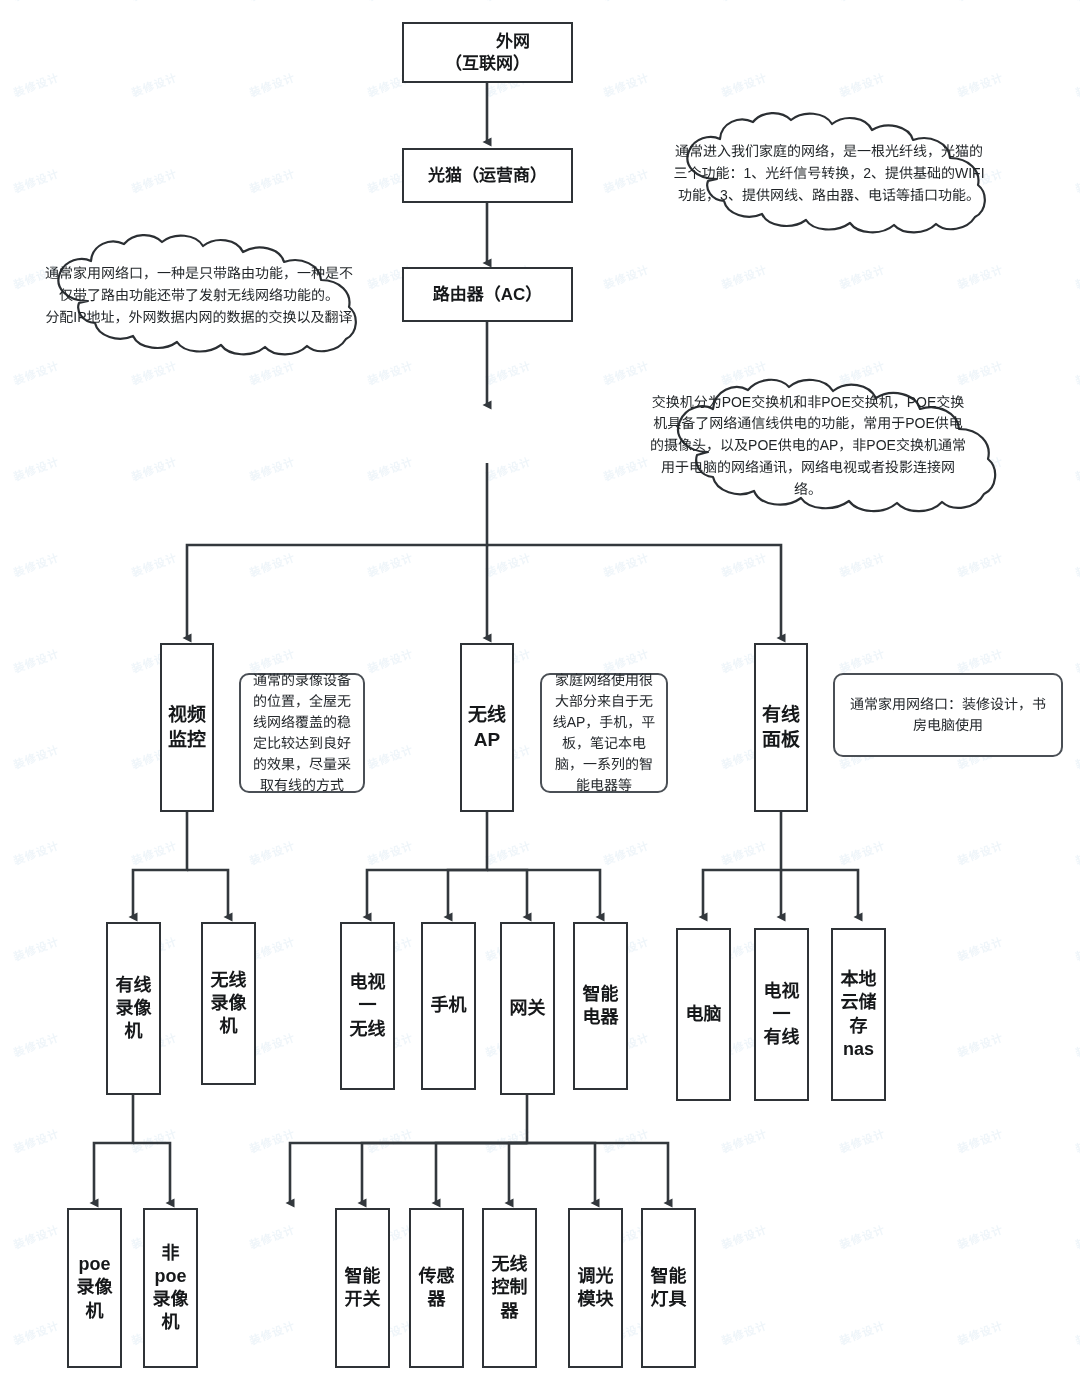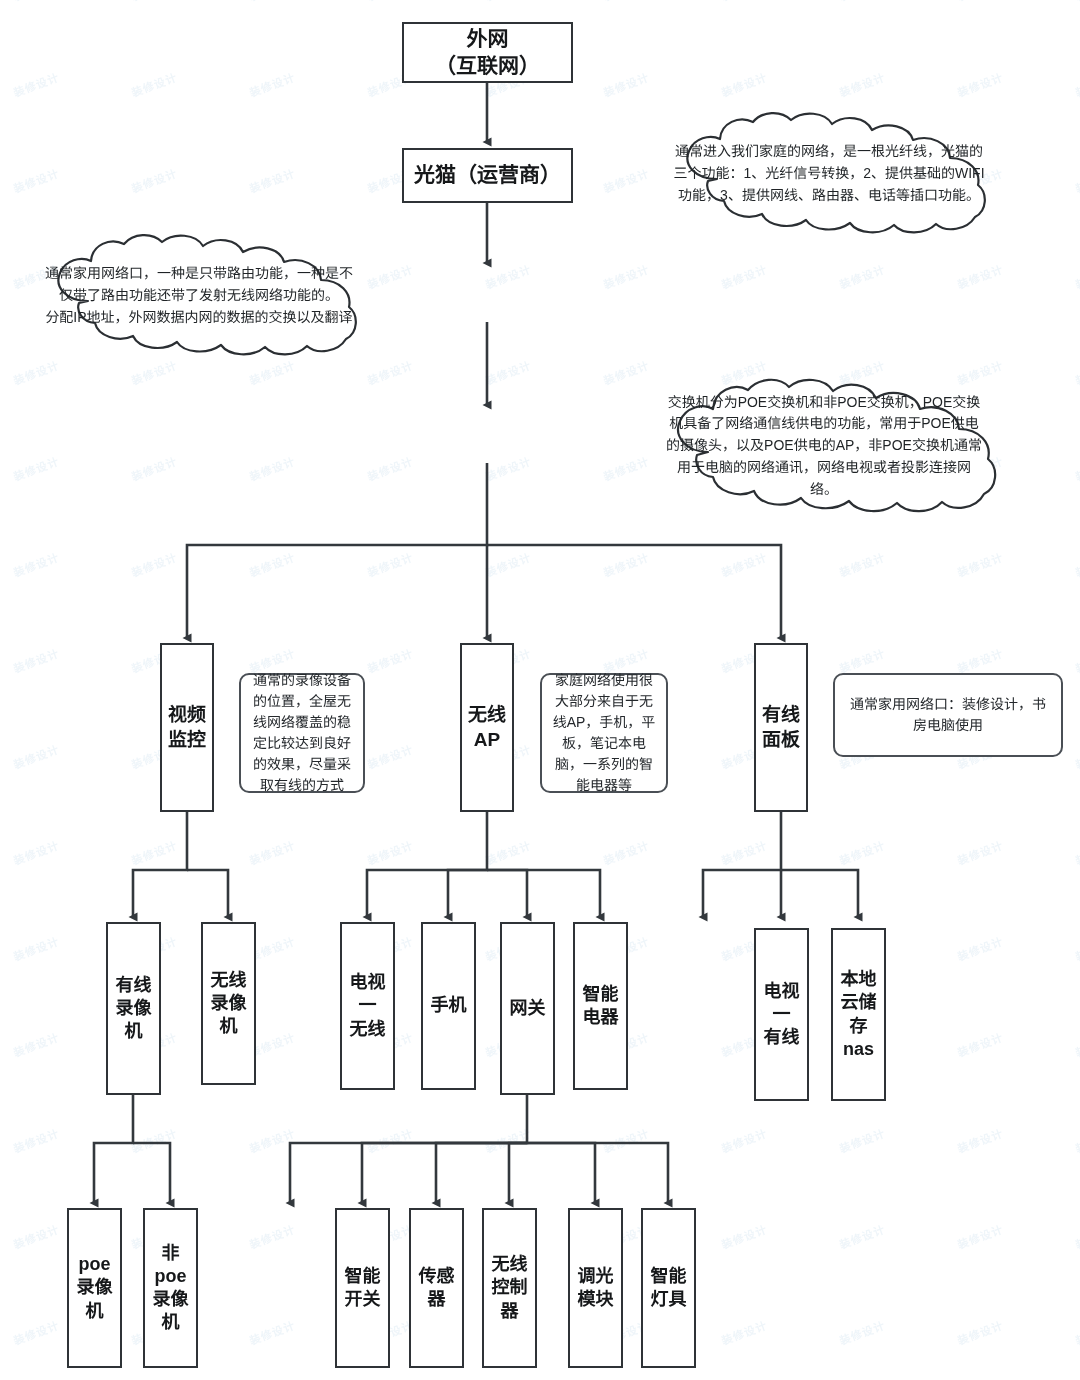--- a/index.html
+++ b/index.html
@@ -20,21 +20,21 @@
       transform:rotate(-20deg);white-space:nowrap;font-weight:600;letter-spacing:1px;}
 
   
   #wires{position:absolute;left:0;top:0;width:1080px;height:1380px;z-index:1;}
 
   
   .node{position:absolute;z-index:3;box-sizing:border-box;
     background:#fff;border:2.5px solid #2f3337;
     display:flex;align-items:center;justify-content:center;text-align:center;
     font-weight:700;color:#16181a;line-height:1.28;}
-  .node.wide{font-size:21px;}
+  .node.wide{font-size:17px;text-align:right;}
   .node.tall{font-size:19px;writing-mode:horizontal-tb;}
   .node.leaf{font-size:18px;}
   .node .lbl{display:block;padding:2px 3px;white-space:pre-line;}
 
   
   .note{position:absolute;z-index:3;box-sizing:border-box;
     background:#fff;border:2px solid #4a4f55;border-radius:10px;
     display:flex;align-items:center;justify-content:center;text-align:center;
     font-size:14px;line-height:1.5;color:#24282c;padding:8px 10px;}
   .note .lbl{display:block;}
@@ -249,20 +249,23 @@
 
   <div class="node wide" style="left:402px;top:22px;width:171px;height:61px;">
     <span class="lbl">外网
 （互联网）</span>
   </div>
 
   <div class="node wide" style="left:402px;top:148px;width:171px;height:55px;">
     <span class="lbl">光猫（运营商）</span>
   </div>
 
+  <div class="node wide" style="left:402px;top:267px;width:171px;height:55px;">
+    <span class="lbl">路由器（AC）</span>
+  </div>
 
 
   <div class="node tall" style="left:160px;top:643px;width:54px;height:169px;">
     <span class="lbl">视频
 监控</span>
   </div>
 
   <div class="node tall" style="left:460px;top:643px;width:54px;height:169px;">
     <span class="lbl">无线
 AP</span>
@@ -290,20 +293,23 @@
   </div>
   <div class="node leaf" style="left:500px;top:922px;width:55px;height:173px;">
     <span class="lbl">网关</span>
   </div>
   <div class="node leaf" style="left:421px;top:922px;width:55px;height:168px;">
     <span class="lbl">手机</span>
   </div>
   <div class="node leaf" style="left:573px;top:922px;width:55px;height:168px;">
     <span class="lbl">智能
 电器</span>
+  </div>
+  <div class="node leaf" style="left:676px;top:928px;width:55px;height:173px;">
+    <span class="lbl">电脑</span>
   </div>
   <div class="node leaf" style="left:754px;top:928px;width:55px;height:173px;">
     <span class="lbl">电视
 一
 有线</span>
   </div>
   <div class="node leaf" style="left:831px;top:928px;width:55px;height:173px;">
     <span class="lbl">本地
 云储
 存
@@ -398,18 +404,18 @@
                C36,74 23,58 30,43 C36,29 53,25 63,31
                C64,13 84,4 98,12 C108,0 129,-2 139,9
                C152,-2 175,0 183,13 C197,2 219,6 226,20
                C242,10 266,16 270,31 C288,25 308,35 309,51
                C329,51 342,65 338,81 C349,90 347,110 334,116
                C326,131 303,134 292,124 C281,136 257,136 247,125
                C233,137 208,135 199,123 C184,134 159,132 151,120
                C136,131 110,128 104,113 C88,121 66,113 63,99
                C50,98 44,86 47,77 Z" fill="#fff" stroke="#2b2f33" stroke-width="2.2" stroke-linejoin="round"></path>
     </svg>
-    <div class="ctext" style="left:16px;top:25px;width:316px;height:86px;">
+    <div class="ctext" style="left:0;top:25px;width:316px;height:86px;">
       <span class="lbl">交换机分为POE交换机和非POE交换机，POE交换机具备了网络通信线供电的功能，常用于POE供电的摄像头，以及POE供电的AP，非POE交换机通常用于电脑的网络通讯，网络电视或者投影连接网络。</span>
     </div>
   </div>
 
 </div>
 
 </body></html>

